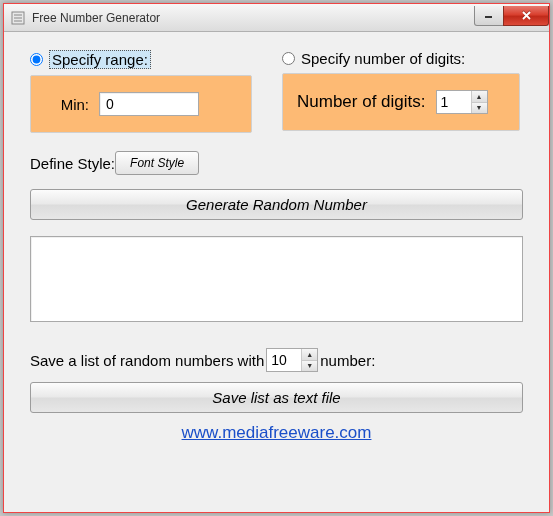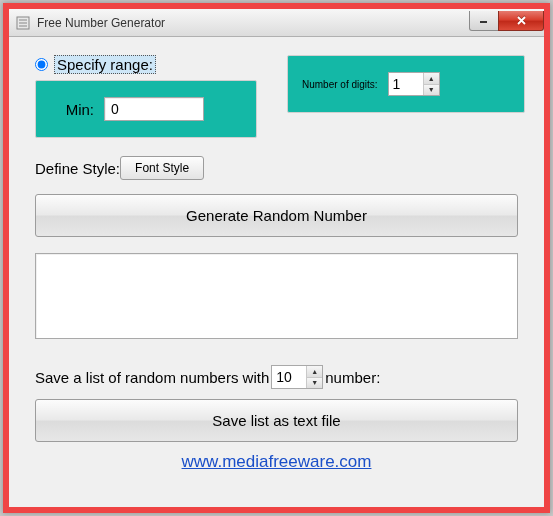--- a/index.html
+++ b/index.html
@@ -11,21 +11,21 @@
     font-size: 13px;
     width: 553px;
     height: 516px;
     overflow: hidden;
   }
   .window {
     width: 547px;
     height: 510px;
     margin: 3px;
     background: #f0f0f0;
-    border: 6px solid #ef4444;
+    border: 1px solid #ef4444;
     box-shadow: 0 0 6px rgba(0,0,0,0.3);
   }
   .titlebar {
     height: 28px;
     background: linear-gradient(to bottom, #f7f7f7, #dcdcdc);
     border-bottom: 1px solid #b0b0b0;
     display: flex;
     align-items: center;
     padding: 0 0 0 6px;
     position: relative;
@@ -67,27 +67,27 @@
     display:flex; align-items:center; gap:6px;
     font-size:15px;
     margin-bottom:6px;
   }
   .opt-head input[type=radio]{ margin:0; }
   .opt-head.sel span { background:#cde6f7; border:1px dotted #555; padding:0 2px;}
   .group {
     border:1px solid #d0d0d0;
     border-radius:2px;
     padding:12px 14px;
-    background:#14b8a6;
+    background:#fdba74;
   }
   .group.left { width: 222px; }
   .group.right { width: 238px; }
   .field-row { display:flex; align-items:center; margin:4px 0; gap:10px;}
   .field-row label { width:44px; text-align:right; font-size:15px;}
-  .field-row.right label { width:auto; font-size:10px;}
+  .field-row.right label { width:auto; font-size:17px;}
   input.text {
     height:24px; border:1px solid #a9a9a9; background:#fff;
     padding:2px 6px; font-size:14px;
     box-shadow: inset 1px 1px 0 rgba(0,0,0,0.06);
   }
   input.text.num { width:100px;}
   .spinner {
     display:inline-flex; align-items:stretch; height:24px;
     border:1px solid #a9a9a9; background:#fff;
   }
@@ -108,23 +108,24 @@
     font-size:15px;
   }
   .btn {
     background: linear-gradient(to bottom,#fdfdfd,#e4e4e4);
     border:1px solid #9c9c9c;
     border-radius:3px;
     padding:4px 14px;
     font-size:12px;
     cursor:pointer;
     font-family:inherit;
+    font-style:italic;
   }
   .btn.wide {
-    width:100%; font-size:15px; padding:12px 0;
+    width:100%; font-size:15px; padding:6px 0;
     background: linear-gradient(to bottom,#fcfcfc,#e9e9e9 48%,#dcdcdc 52%,#e7e7e7);
   }
   .output {
     margin-top:16px;
     width:100%; height:86px;
     border:1px solid #a9a9a9;
     background:#fff;
     box-shadow: inset 1px 1px 0 rgba(0,0,0,0.06);
   }
   .save-row {
@@ -178,20 +179,24 @@
         </label>
         <div class="group left">
           <div class="field-row">
             <label>Min:</label>
             <input class="text num" value="0" style="">
           </div>
         </div>
       </div>
 
       <div style="flex:1">
+        <label class="opt-head">
+          <input type="radio" name="mode" style="">
+          <span>Specify number of digits:</span>
+        </label>
         <div class="group right">
           <div class="field-row right">
             <label>Number of digits:</label>
             <div class="spinner">
               <input value="1" style="">
               <div class="spin-btns">
                 <div>▲</div>
                 <div>▼</div>
               </div>
             </div>

